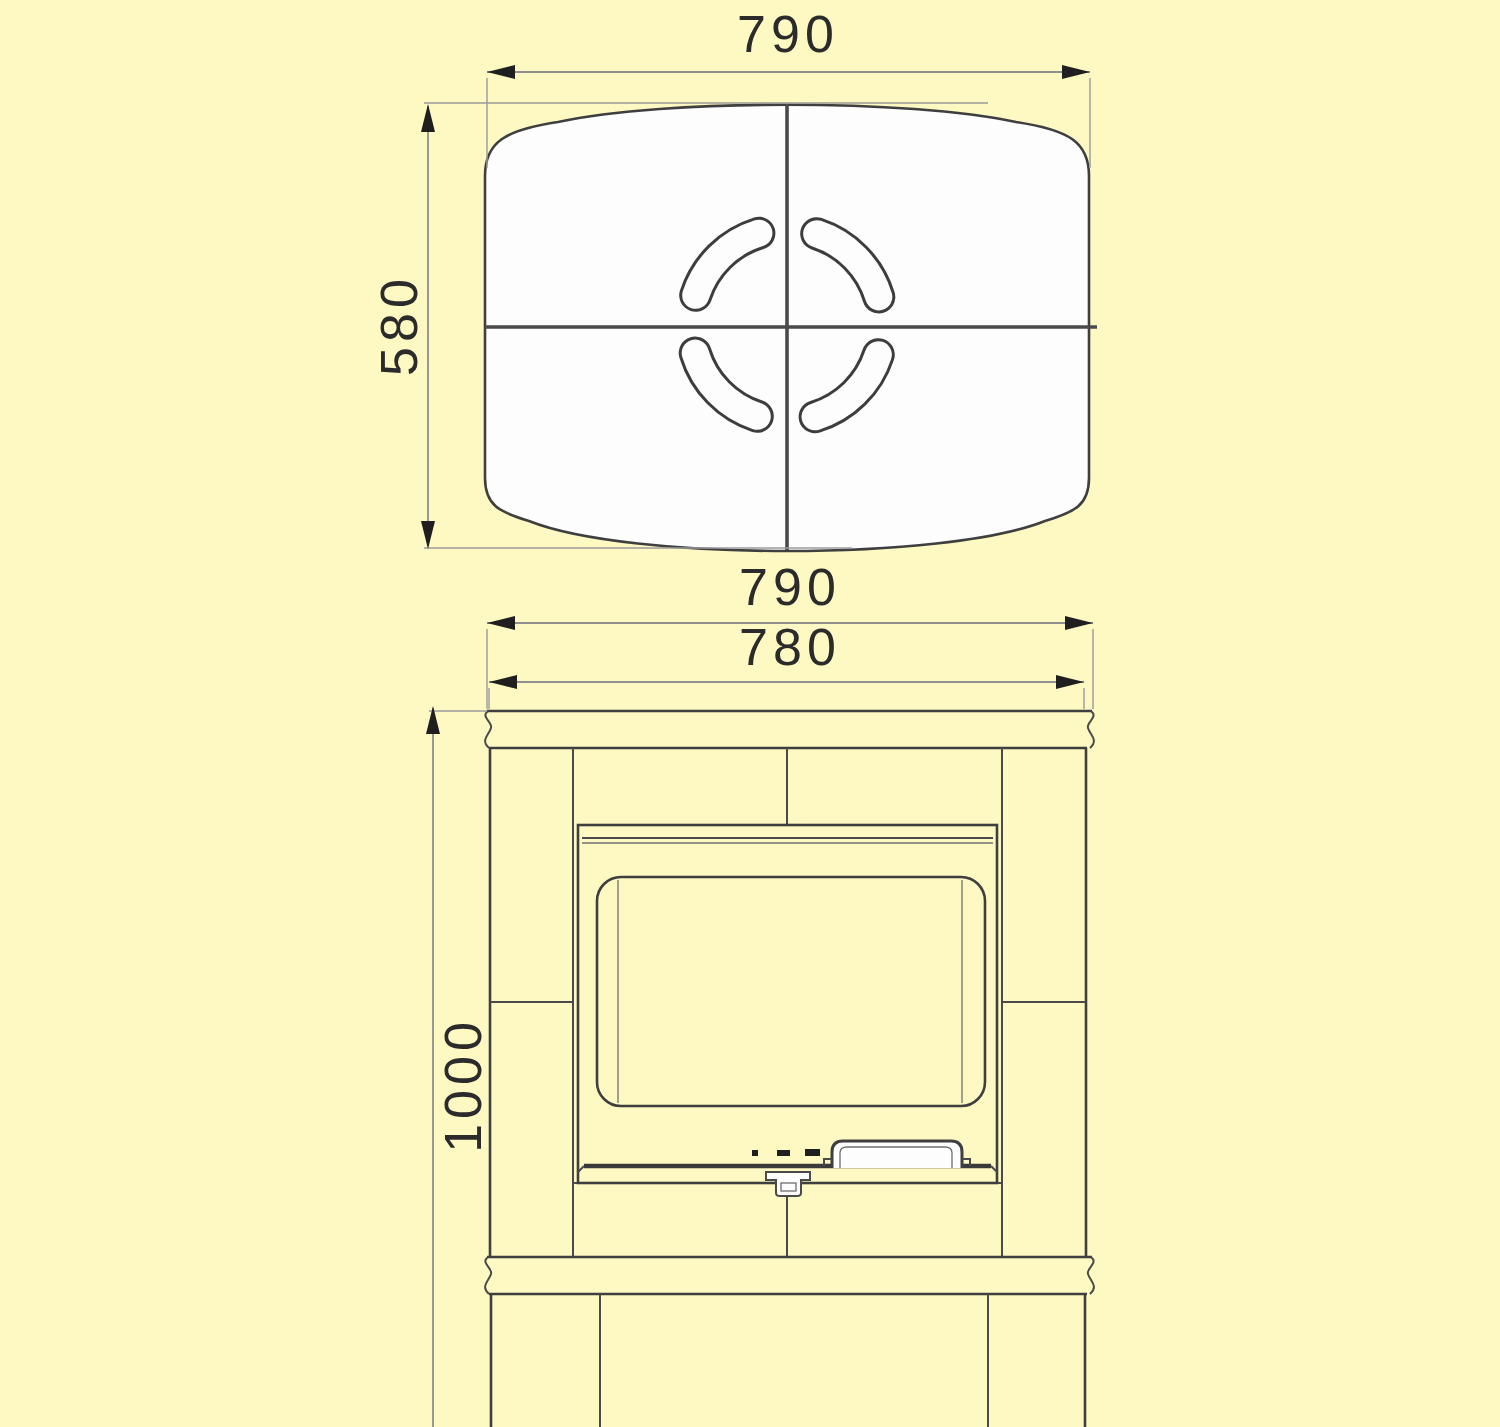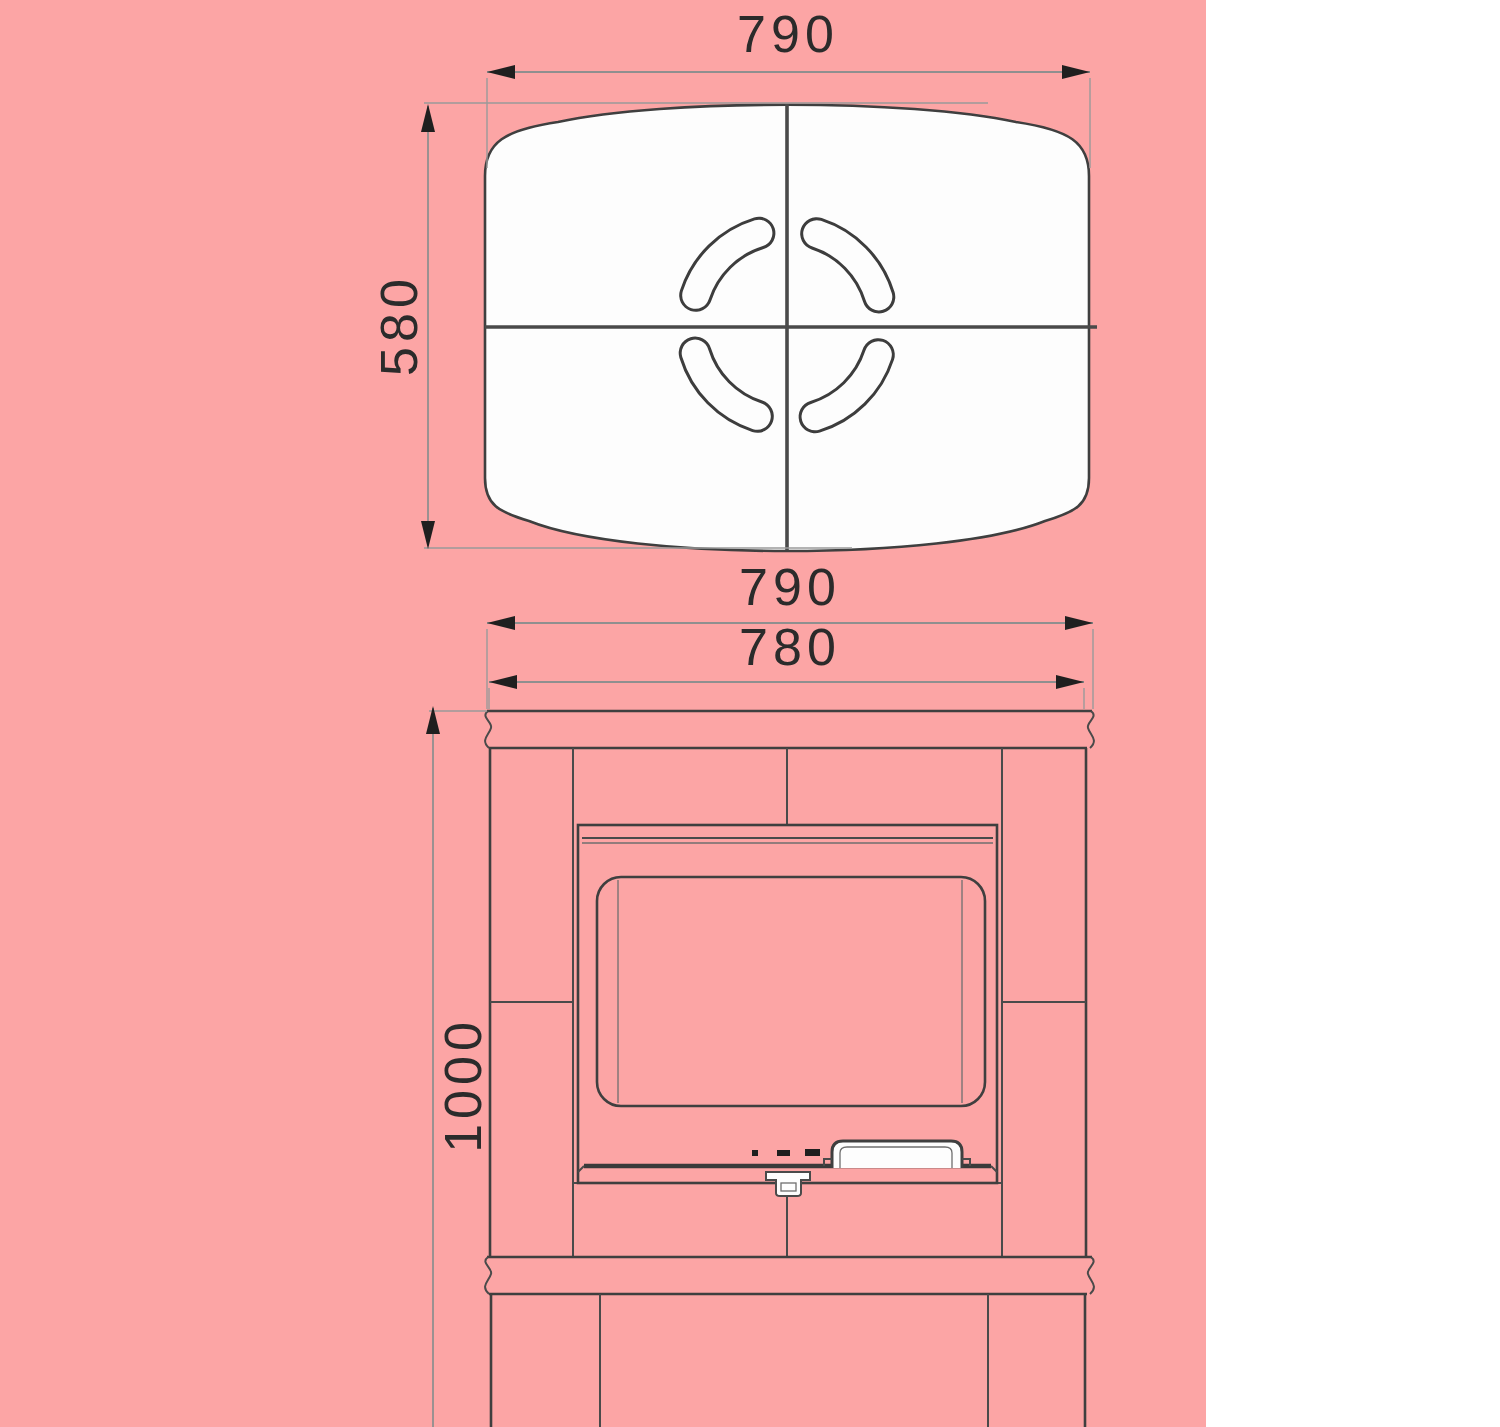--- a/index.html
+++ b/index.html
@@ -1,19 +1,19 @@
 <!DOCTYPE html>
 <html><head>
 <meta charset="utf-8">
 <style>
   html,body{margin:0;padding:0;background:#ffffff;}
   .page{
     position:relative;
-    width:1206px;height:1427px;
-    background:#fca5a5;
+    width:1500px;height:1427px;
+    background:#fef9c3;
     font-family:"Liberation Sans", sans-serif;
     overflow:hidden;
   }
   svg{display:block;}
   
   .ln   {stroke:#3f3f3f;stroke-width:2.6;fill:none;}
   .ln2  {stroke:#4a4a4a;stroke-width:2;fill:none;}
   .lnthk{stroke:#4a4a4a;stroke-width:3.6;fill:none;}
   .lnthin{stroke:#6f6f6f;stroke-width:1.3;fill:none;}
   .rail {stroke:#3a3a3a;stroke-width:4.5;fill:none;}

